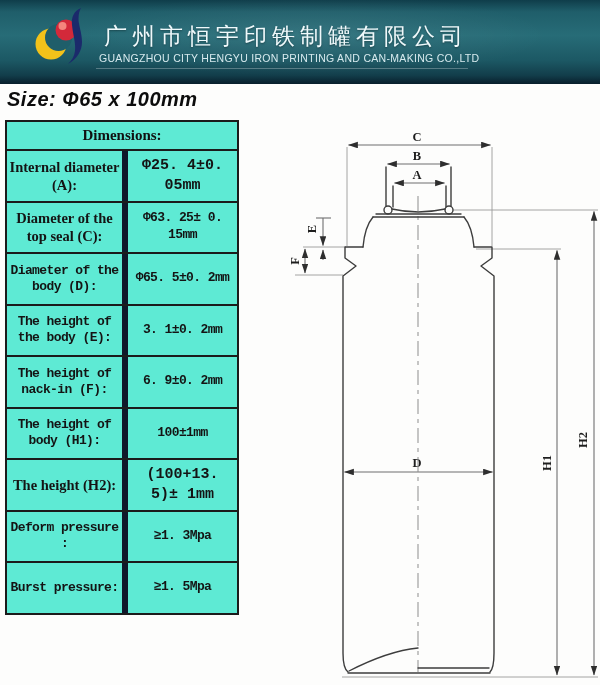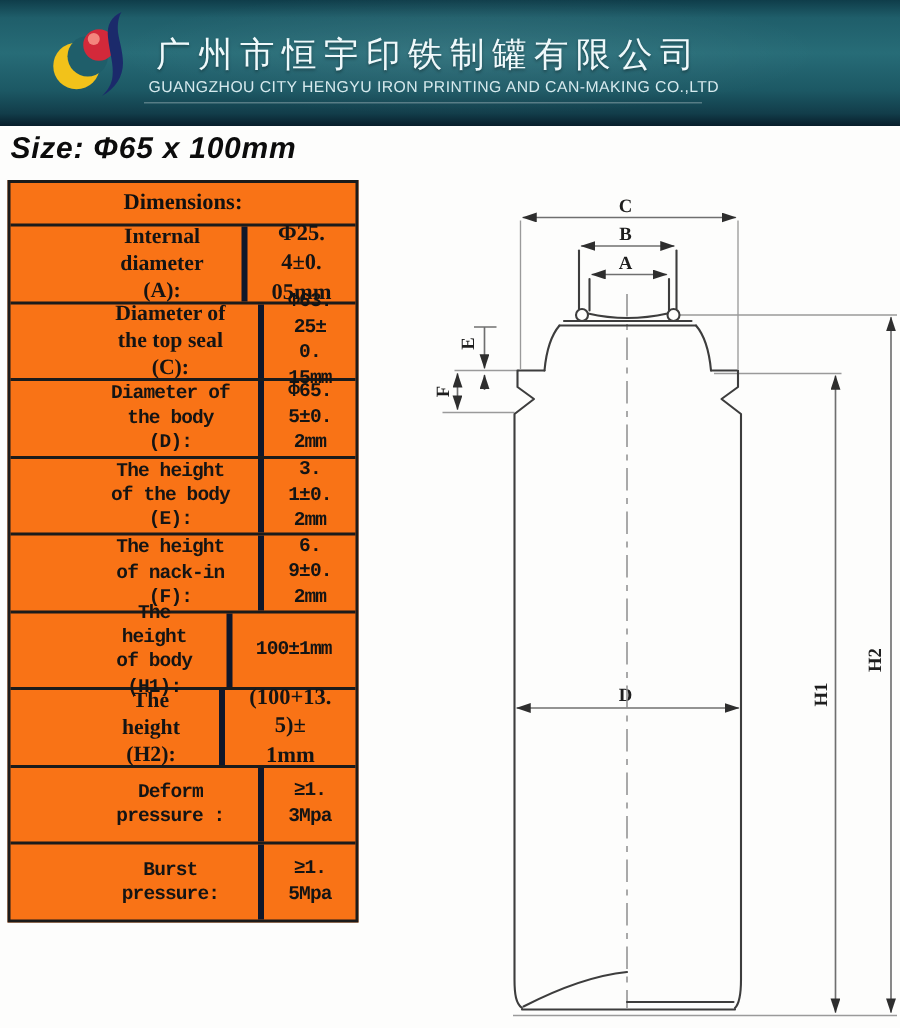--- a/index.html
+++ b/index.html
@@ -31,32 +31,32 @@
     background:rgba(255,255,255,0.28);z-index:2;
   }
   
   .size-title{
     position:absolute;left:7px;top:88px;font-size:20px;font-weight:bold;
     font-style:italic;color:#0c0c0c;letter-spacing:0.5px;
   }
   
   .dim-table{
     position:absolute;left:5px;top:120px;width:230px;
-    border:2px solid #1b1b1b;background:#f97316;
+    border:2px solid #1b1b1b;background:#5eead4;
   }
   .thead{
     height:27px;display:flex;align-items:center;justify-content:center;
     font-family:"Liberation Serif","DejaVu Serif",serif;font-weight:bold;
     font-size:15px;border-bottom:2px solid #1b1b1b;color:#111;
   }
   .trow{display:flex;height:49.5px;border-bottom:2px solid #1b1b1b;}
   .trow:last-child{border-bottom:none;}
   .cell{display:flex;align-items:center;justify-content:center;text-align:center;color:#141414;}
-  .cell.lab{width:111px;border-right:4px solid #0f172a;padding:0 18px;line-height:1.25;margin-left:48px;}
-  .cell.val{flex:1;padding:0 16px;line-height:1.3;}
+  .cell.lab{width:111px;border-right:6px solid #0f172a;padding:0 2px;line-height:1.25;}
+  .cell.val{flex:1;padding:0 6px;line-height:1.3;font-family:Liberation Mono, monospace;}
   .serif{font-family:"Liberation Serif","DejaVu Serif",serif;font-weight:bold;font-size:14.5px;}
   .mono{font-family:"Liberation Mono","DejaVu Sans Mono",monospace;font-weight:bold;font-size:13px;letter-spacing:-0.6px;}
   .val.serif{font-size:15px;}
   
   .drawing{position:absolute;left:235px;top:110px;}
   .dimtext{
     font-family:"Liberation Serif","DejaVu Serif",serif;
     font-size:12.5px;font-weight:bold;fill:#1e1e1e;
   }
 </style>

